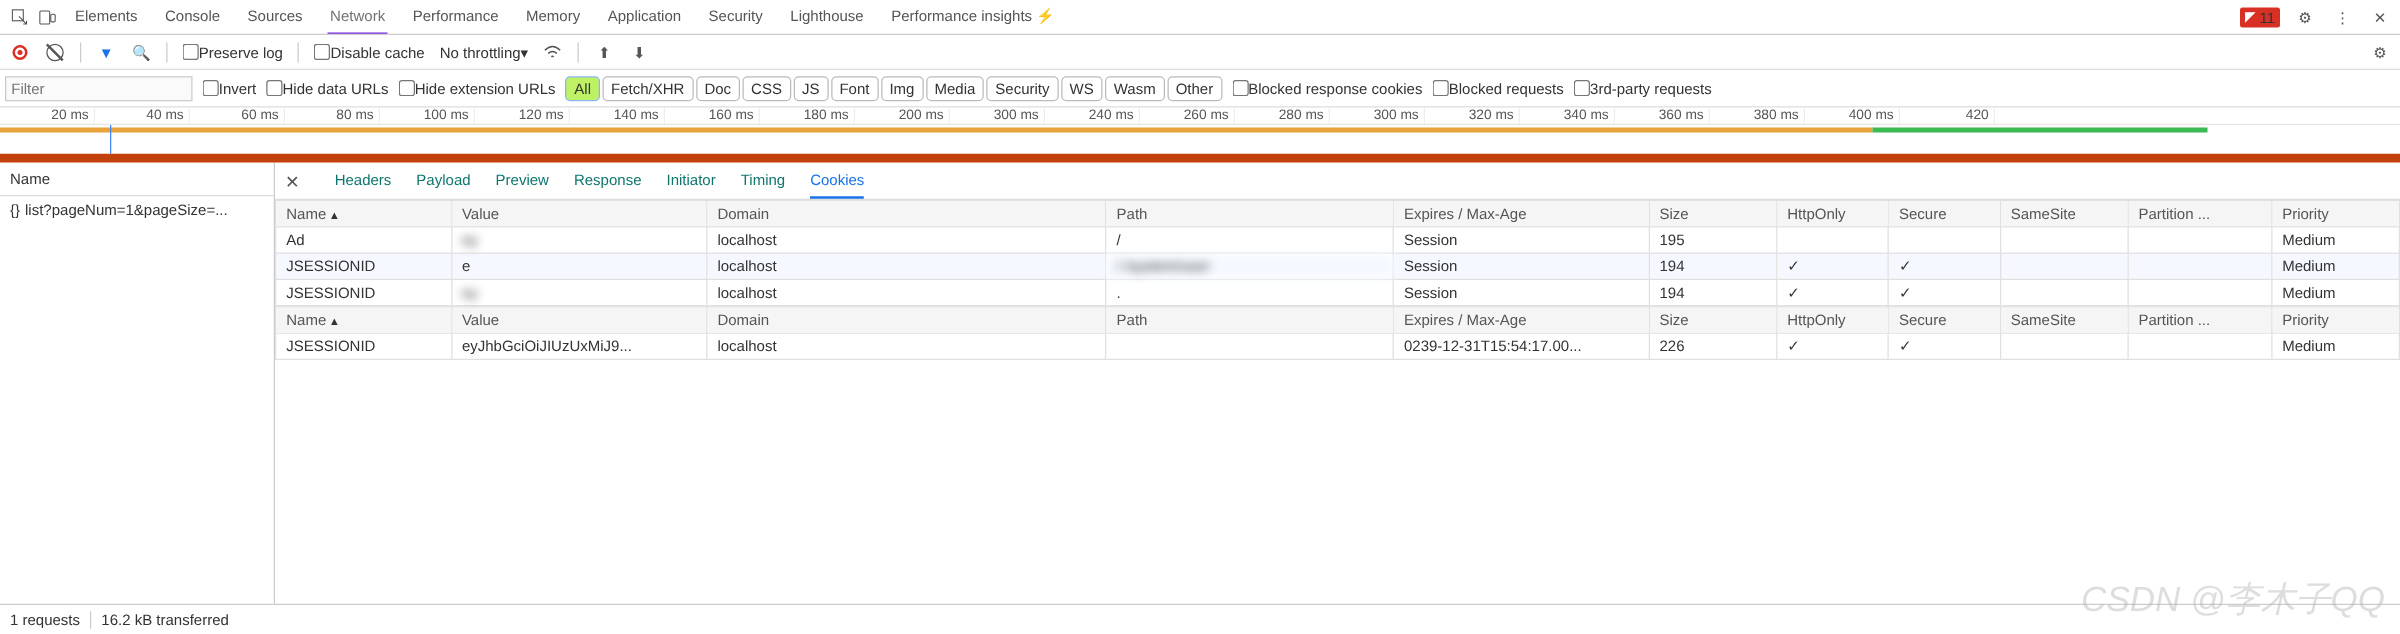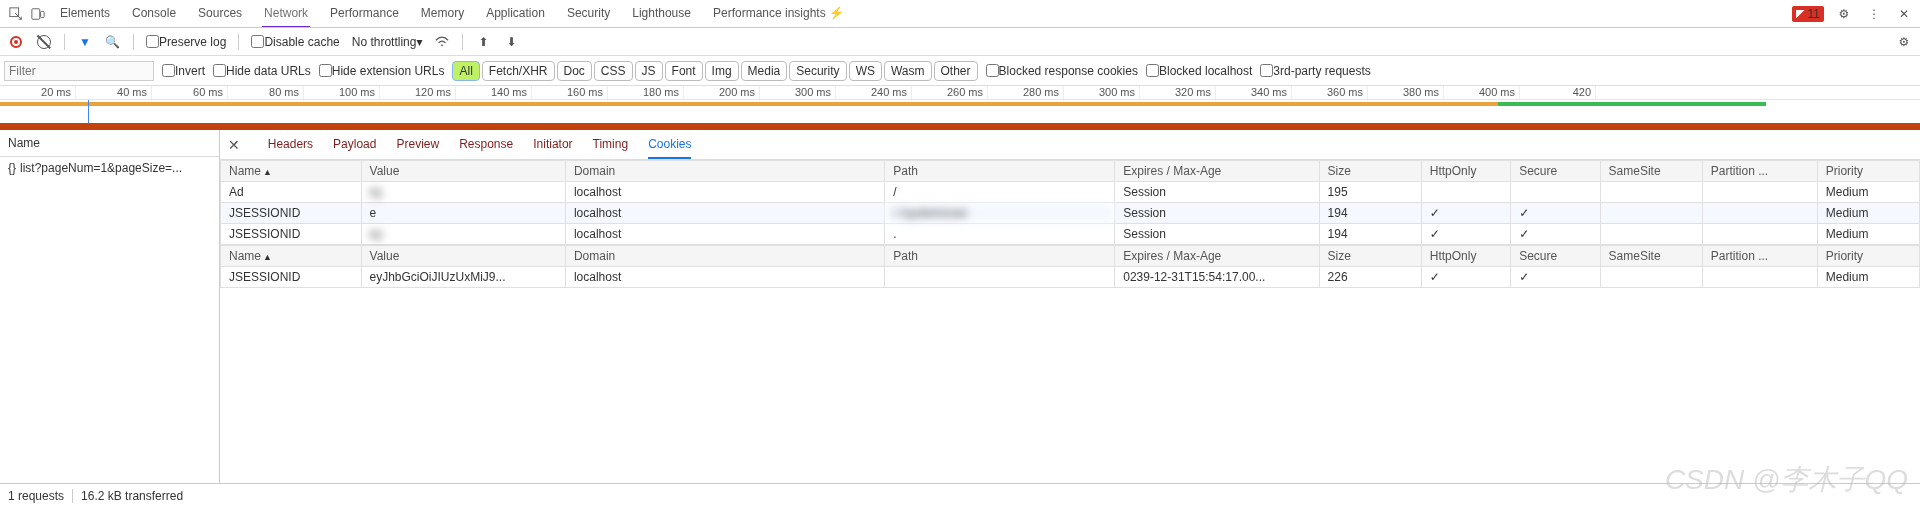--- a/index.html
+++ b/index.html
@@ -30,21 +30,21 @@
 .ticks{display:flex;height:14px;border-bottom:1px solid #e5e5e5}
 .tick{flex:0 0 76px;font-size:11px;color:#555;text-align:right;padding-right:4px;border-right:1px solid #eee}
 .bar-area{position:relative;height:30px}
 .bar{position:absolute;height:4px;top:2px}
 .main{display:flex;height:calc(507px - 28px - 28px - 30px - 44px - 24px)}
 .left-pane{width:220px;border-right:1px solid #ccc}
 .left-head{padding:6px 8px;border-bottom:1px solid #ddd;color:#333}
 .req-item{padding:4px 8px;color:#d93025;display:flex;align-items:center;gap:4px;cursor:pointer}
 .right-pane{flex:1;display:flex;flex-direction:column;overflow:auto}
 .detail-tabs{display:flex;gap:20px;padding:0 8px;height:30px;align-items:center;border-bottom:1px solid #ddd}
-.dtab{color:#7f1d1d;padding:6px 0;cursor:pointer}
+.dtab{color:#0f766e;padding:6px 0;cursor:pointer}
 .dtab.active{color:#1a73e8;border-bottom:2px solid #1a73e8}
 .close-x{color:#555;margin-right:8px;cursor:pointer;font-size:14px}
 .section-title{font-weight:600;padding:10px 8px 6px;color:#222}
 .cookie-table{width:100%;border-collapse:collapse}
 .cookie-table th,.cookie-table td{border:1px solid #e0e0e0;padding:3px 8px;text-align:left;font-weight:normal;color:#333;white-space:nowrap;overflow:hidden;text-overflow:ellipsis}
 .cookie-table th{background:#f5f5f5;color:#555;position:relative}
 .cookie-table tr:nth-child(even) td{background:#f5f9ff}
 .num{text-align:right}
 .check{text-align:center}
 .blur{filter:blur(4px);color:#999}
@@ -151,21 +151,21 @@
       <span class="pill">WS</span>
       <span class="pill">Wasm</span>
       <span class="pill">Other</span>
     </div>
   <label class="chk">
       <input type="checkbox" style="">
       <span>Blocked response cookies</span>
     </label>
   <label class="chk">
       <input type="checkbox" style="">
-      <span>Blocked localhost</span>
+      <span>Blocked requests</span>
     </label>
   <label class="chk">
       <input type="checkbox" style="">
       <span>3rd-party requests</span>
     </label>
 </div>
 
 <div class="timeline">
   <div class="ticks" id="ticks">
       <div class="tick">20 ms</div>

